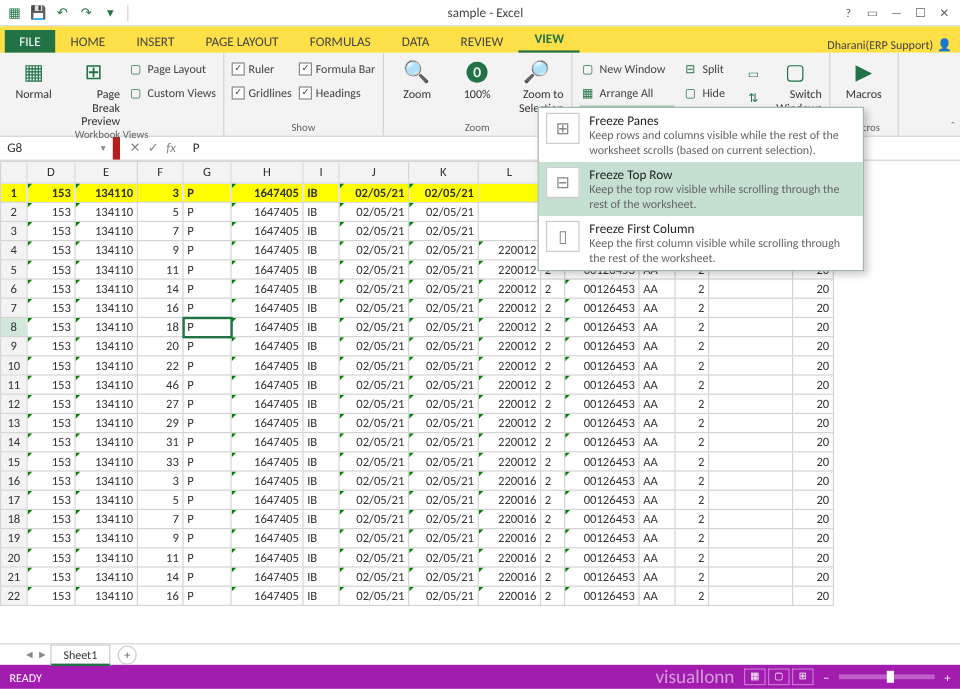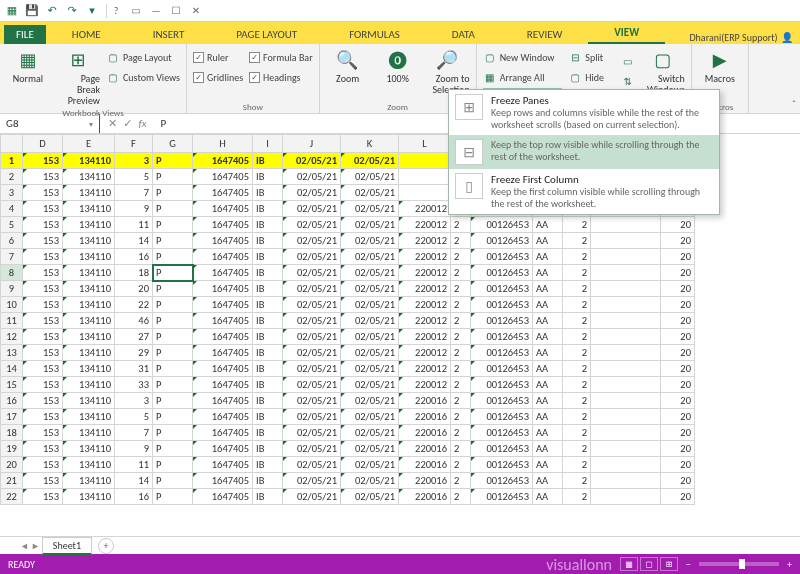--- a/index.html
+++ b/index.html
@@ -8,42 +8,42 @@
 .title-bar { height: 22px; background: #fff; display: flex; align-items: center; border-bottom: 1px solid #d4d4d4; }
 .qat { display: flex; align-items: center; gap: 4px; padding-left: 4px; }
 .qat .icon { width: 16px; height: 16px; display: flex; align-items: center; justify-content: center; font-size: 11px; color: #217346; }
 .qat .sep { width: 1px; height: 14px; background: #d4d4d4; margin: 0 2px; }
 .title-text { flex: 1; text-align: center; font-size: 11px; color: #444; }
 .win-controls { display: flex; align-items: center; gap: 6px; padding-right: 6px; }
 .win-controls span { width: 14px; height: 14px; display: flex; align-items: center; justify-content: center; font-size: 10px; color: #666; }
 
 .tabs-row { height: 22px; background: #fde047; display: flex; align-items: flex-end; padding-left: 4px; }
 .tab-file { background: #217346; color: #fff; padding: 3px 12px; font-size: 11px; }
-.tab { padding: 3px 26px; font-size: 11px; color: #444; }
+.tab { padding: 3px 13px; font-size: 11px; color: #444; }
 .tab.active { color: #217346; border-bottom: 2px solid #217346; font-weight: 600; }
 .tab-spacer { flex: 1; }
 .user-area { display: flex; align-items: center; gap: 4px; padding-right: 6px; font-size: 10px; color: #444; }
 
 .ribbon { height: 70px; background: #f3f3f3; border-bottom: 1px solid #d4d4d4; display: flex; position: relative; }
 .grp { border-right: 1px solid #d4d4d4; padding: 2px 6px 0 6px; display: flex; flex-direction: column; position: relative; }
 .grp-body { flex: 1; display: flex; gap: 6px; align-items: flex-start; }
 .grp-label { font-size: 9px; color: #666; text-align: center; padding: 1px 0; }
 .big-btn { display: flex; flex-direction: column; align-items: center; gap: 1px; width: 44px; padding-top: 2px; }
 .big-btn .ico { width: 26px; height: 24px; display: flex; align-items: center; justify-content: center; font-size: 18px; color: #217346; }
 .big-btn .lbl { font-size: 10px; text-align: right; line-height: 1.1; }
 .small-col { display: flex; flex-direction: column; gap: 2px; padding-top: 2px; }
 .small-btn { display: flex; align-items: center; gap: 3px; font-size: 10px; color: #444; height: 18px; }
 .small-btn .ico { width: 14px; height: 14px; display: flex; align-items: center; justify-content: center; font-size: 10px; color: #217346; }
 .checkbox { display: flex; align-items: center; gap: 3px; font-size: 10px; color: #444; height: 18px; }
 .checkbox .box { width: 11px; height: 11px; border: 1px solid #888; display: flex; align-items: center; justify-content: center; font-size: 8px; background: #fff; }
 .freeze-btn { background: #c5e0d0; border: 1px solid #98c0a8; }
 .ribbon-collapse { position: absolute; right: 4px; bottom: 2px; font-size: 10px; color: #666; }
 
 .namebox-row { height: 20px; background: #fff; border-bottom: 1px solid #d4d4d4; display: flex; align-items: center; }
-.namebox { width: 100px; height: 100%; border-right: 1px solid #b91c1c; display: flex; align-items: center; padding: 0 6px; font-size: 11px; }
+.namebox { width: 100px; height: 100%; border-right: 6px solid #b91c1c; display: flex; align-items: center; padding: 0 6px; font-size: 11px; }
 .namebox .dd { margin-left: auto; font-size: 8px; color: #888; }
 .fx-icons { display: flex; gap: 6px; padding: 0 8px; color: #888; font-size: 11px; }
 .formula-bar { flex: 1; padding: 0 6px; font-size: 11px; }
 
 .sheet-area { position: relative; }
 table { border-collapse: collapse; table-layout: fixed; }
 th, td { border: 1px solid #d4d4d4; font-size: 10.5px; height: 16px; padding: 0 3px; overflow: hidden; white-space: nowrap; }
 .col-hdr th { background: #f3f3f3; color: #333; text-align: center; font-weight: normal; height: 18px; }
 .row-hdr { background: #f3f3f3; text-align: center; width: 22px; }
 .row-hdr.sel { background: #d2e8db; }
@@ -80,20 +80,21 @@
 
 <div class="title-bar">
   <div class="qat">
     <span class="icon">▦</span>
     <span class="icon">💾</span>
     <span class="icon">↶</span>
     <span class="icon">↷</span>
     <span class="icon">▾</span>
     <span class="sep"></span>
   </div>
+  <div class="title-text">sample - Excel</div>
   <div class="win-controls">
     <span>?</span>
     <span>▭</span>
     <span>—</span>
     <span>☐</span>
     <span>✕</span>
   </div>
 </div>
 
 <div class="tabs-row">
@@ -680,20 +681,21 @@
   <div class="item">
     <div class="mico">⊞</div>
     <div class="txt">
         <div class="ttl">Freeze Panes</div>
         <div class="desc">Keep rows and columns visible while the rest of the worksheet scrolls (based on current selection).</div>
       </div>
   </div>
   <div class="item hover">
     <div class="mico">⊟</div>
     <div class="txt">
+        <div class="ttl">Freeze Top Row</div>
         <div class="desc">Keep the top row visible while scrolling through the rest of the worksheet.</div>
       </div>
   </div>
   <div class="item">
     <div class="mico">▯</div>
     <div class="txt">
         <div class="ttl">Freeze First Column</div>
         <div class="desc">Keep the first column visible while scrolling through the rest of the worksheet.</div>
       </div>
   </div>

